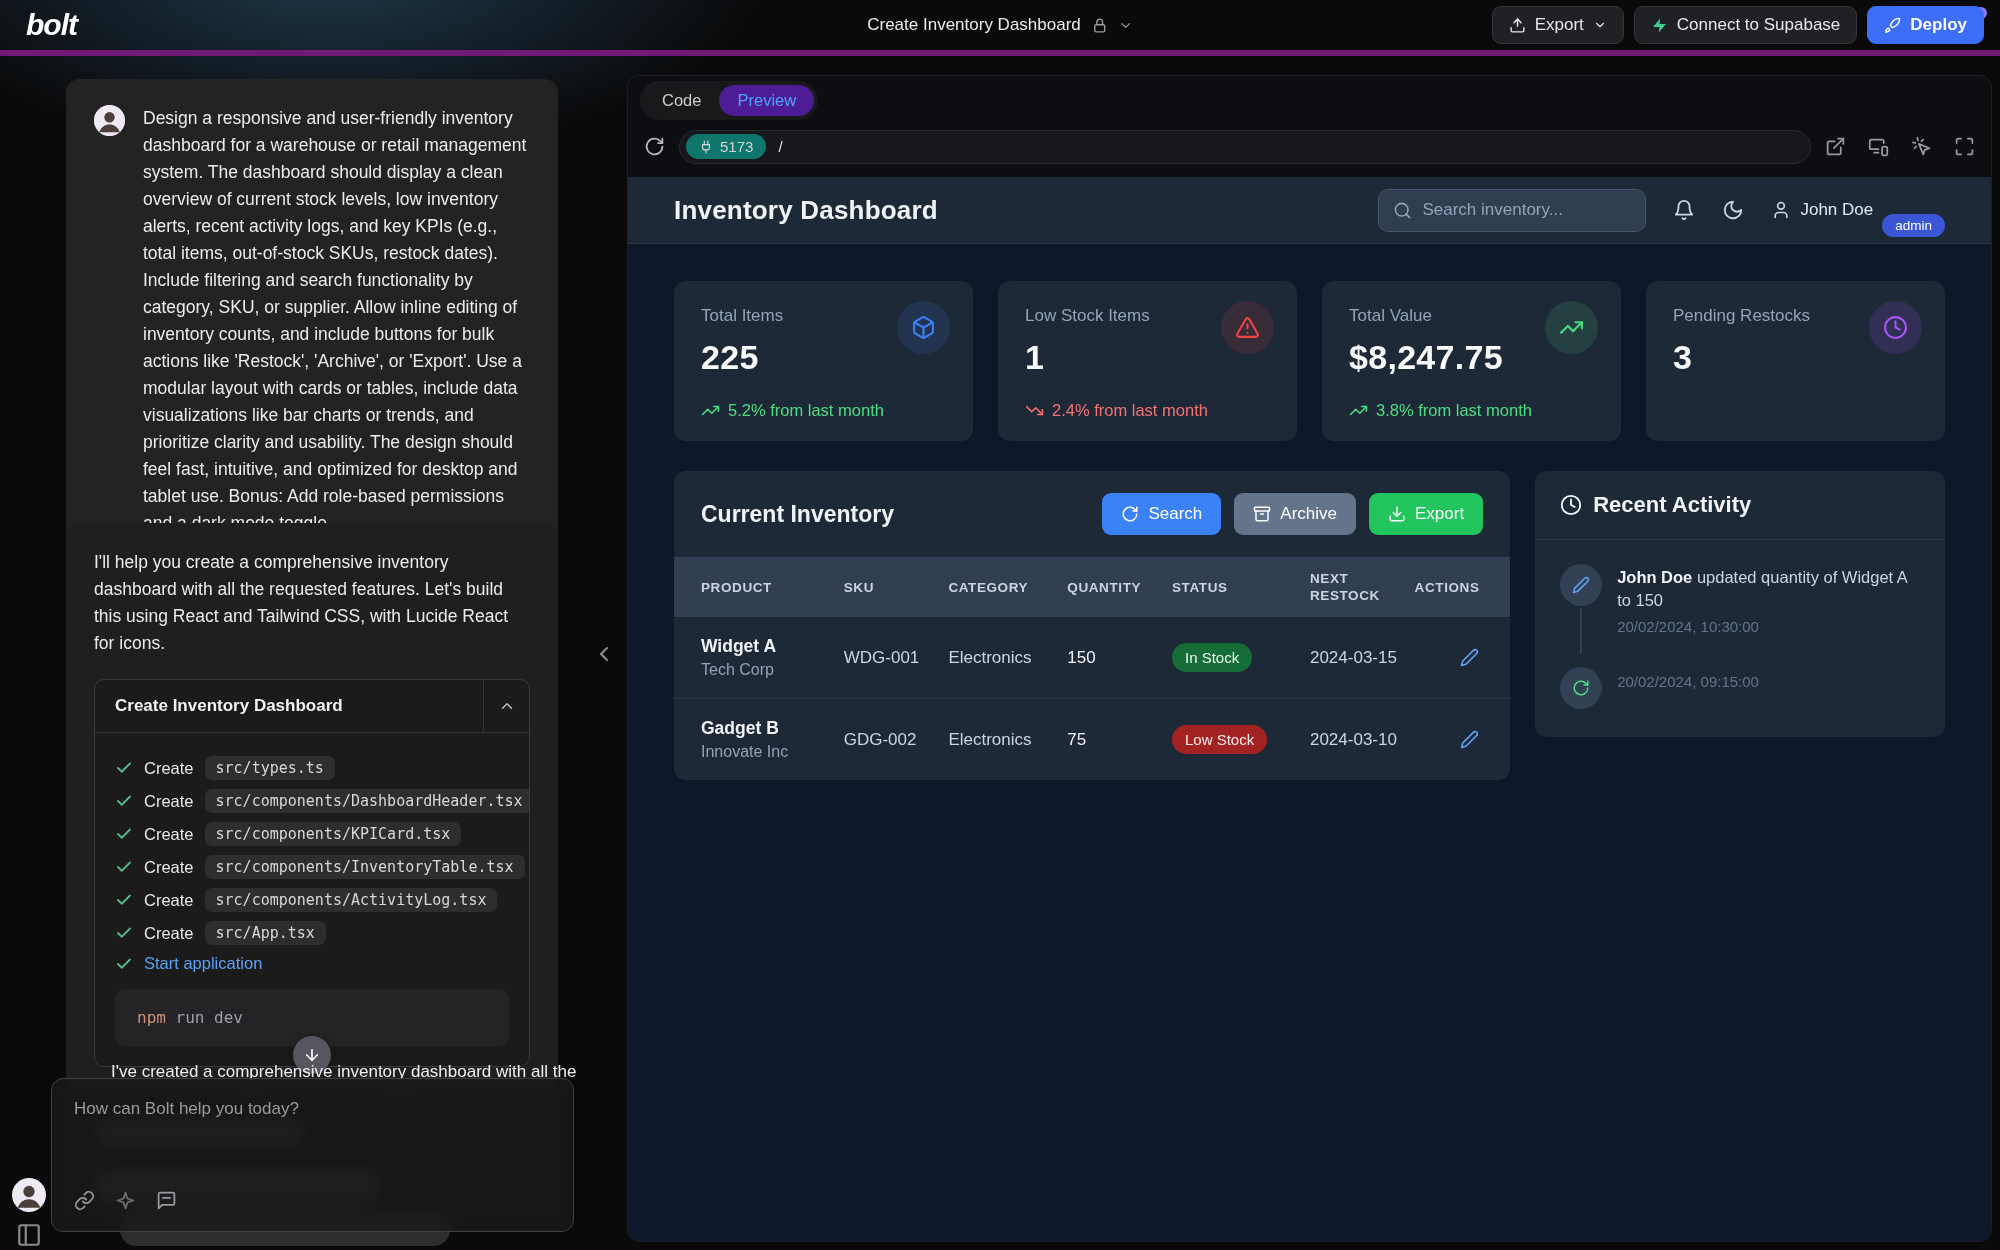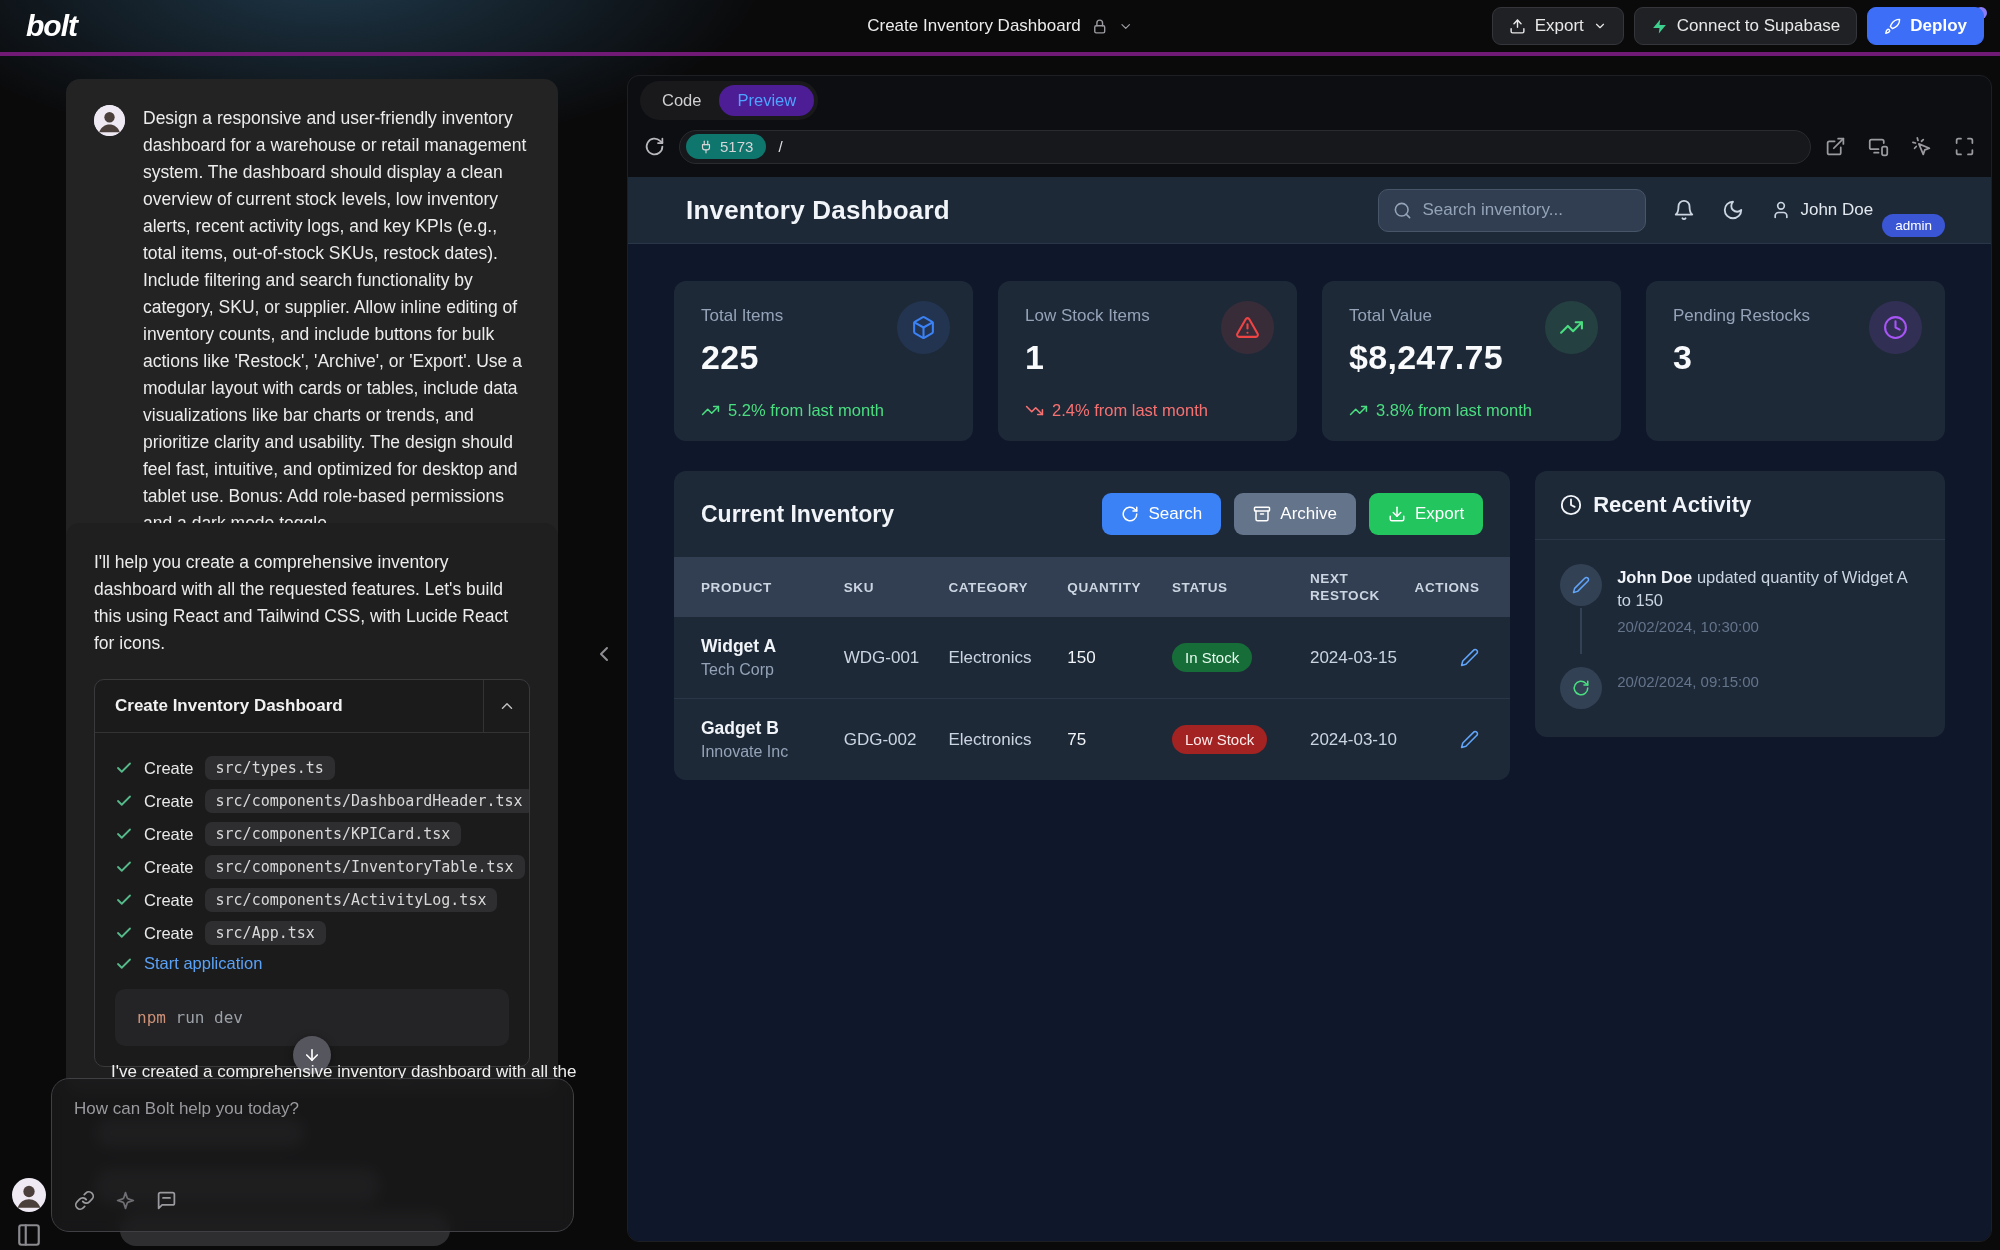--- a/index.html
+++ b/index.html
@@ -10,21 +10,21 @@
   }
   body::before {
     content:""; position:absolute; left:0; top:0; width:1100px; height:420px;
     background:radial-gradient(620px 260px at 330px -30px, rgba(56,112,150,.45), transparent 70%);
     pointer-events:none; z-index:0;
   }
   svg { display:block; }
 
   
   .topbar { position:absolute; left:0; top:0; width:2000px; height:56px; display:flex; align-items:center;
-    padding:0 16px; border-bottom:4px solid #701a75; z-index:5; }
+    padding:0 16px; border-bottom:6px solid #701a75; z-index:5; }
   .logo { font-size:30px; font-weight:800; font-style:italic; letter-spacing:-1px; color:#fff; padding-left:10px; }
   .proj-title { position:absolute; left:50%; top:50%; transform:translate(-50%,-50%); display:flex; align-items:center; gap:10px; }
   .proj-title .t { font-size:17px; color:#ececec; }
   .proj-title .ic { color:#9a9aa0; }
   .top-actions { margin-left:auto; display:flex; align-items:center; gap:10px; }
   .tbtn { display:flex; align-items:center; gap:9px; height:38px; padding:0 16px; border-radius:9px;
     background:#202125; border:1px solid #35363b; color:#e8e8e8; font-size:17px; cursor:pointer; }
   .tbtn.deploy { background:#3d6ef7; border-color:#3d6ef7; color:#fff; font-weight:600; }
   .supa-ic { color:#3ecf8e; }
   .status-dot { position:absolute; right:13px; top:7px; width:12px; height:12px; border-radius:50%; background:#8b7cf8; }
@@ -46,21 +46,21 @@
   .step .lbl { font-size:16.5px; color:#e8e8e8; }
   .step .pill { font-family:"DejaVu Sans Mono", monospace; font-size:15px; color:#d8d8d8; background:#2e2e31; padding:3px 11px; border-radius:7px; }
   .step.start .lbl { color:#5aa2f7; }
   .cmd-block { margin-top:16px; background:#242426; border-radius:10px; padding:19px 22px; font-family:"DejaVu Sans Mono", monospace; font-size:16px; }
   .cmd-block .npm { color:#ce9178; } .cmd-block .args { color:#9aa0a6; }
   .scroll-btn { position:absolute; left:293px; top:980px; width:38px; height:38px; border-radius:50%; background:#56565e;
     display:flex; align-items:center; justify-content:center; color:#fff; cursor:pointer; box-shadow:0 2px 8px rgba(0,0,0,.4); }
   .followup { position:absolute; left:111px; top:1006px; width:470px; font-size:17px; color:#f0f0f0; white-space:nowrap; overflow:hidden; }
   .blur-pill { position:absolute; background:#2e2e31; border-radius:16px; }
   .chat-input { position:absolute; left:51px; top:1022px; width:523px; height:154px; background:rgba(26,26,28,.8);
-    border:1px solid #3f3f44; border-radius:18px; padding:20px 22px; z-index:3;
+    border:1px solid #3f3f44; border-radius:12px; padding:20px 22px; z-index:3;
     -webkit-backdrop-filter:blur(7px); backdrop-filter:blur(7px); display:flex; flex-direction:column; }
   .chat-input textarea { flex:1; background:transparent; border:none; outline:none; resize:none; color:#e8e8e8;
     font-family:"Liberation Sans", sans-serif; font-size:17px; }
   .chat-input textarea::placeholder { color:#9b9b9f; }
   .input-icons { display:flex; gap:20px; color:#9b9b9f; }
   .input-icons .dim { color:#6e6e73; }
   .corner-avatar { position:absolute; left:12px; top:1122px; }
   .panel-toggle { position:absolute; left:16px; top:1166px; color:#8a8a8f; cursor:pointer; }
   .collapse-chev { position:absolute; left:592px; top:642px; color:#8e8e93; z-index:4; cursor:pointer; }
 
@@ -78,21 +78,21 @@
   .port-pill { display:flex; align-items:center; gap:7px; background:#0f766e; border-radius:999px; padding:4px 13px;
     color:#d5d5d8; font-size:15px; }
   .url-path { color:#e3e3e6; font-size:15px; }
   .chrome-icons { display:flex; gap:22px; color:#9b9b9f; }
   .chrome-icons span { cursor:pointer; }
 
   
   .app { flex:1; background:#0f172a; display:flex; flex-direction:column; overflow:hidden; }
   .app-header { height:67px; background:#1e2937; border-bottom:1px solid rgba(51,65,85,.55);
     display:flex; align-items:center; padding:0 46px; flex:0 0 67px; }
-  .app-title { font-size:26px; font-weight:700; color:#f1f5f9; letter-spacing:.2px;margin-left:12px; }
+  .app-title { font-size:26px; font-weight:700; color:#f1f5f9; letter-spacing:.2px; }
   .app-header-right { margin-left:auto; display:flex; align-items:center; gap:27px; }
   .search-box { width:268px; height:43px; background:#33415266; background-color:#313e51; border:1px solid #475569;
     border-radius:10px; display:flex; align-items:center; gap:10px; padding:0 14px; color:#94a3b8; }
   .search-box input { flex:1; background:transparent; border:none; outline:none; color:#e2e8f0; font-size:17px;
     font-family:"Liberation Sans", sans-serif; }
   .search-box input::placeholder { color:#94a3b8; }
   .hicon { color:#cbd5e1; cursor:pointer; }
   .user-chip { display:flex; align-items:center; gap:9px; color:#cbd5e1; cursor:pointer; }
   .user-chip .nm { font-size:17px; color:#e2e8f0; }
   .role-badge { background:#3b56d4; color:#fff; font-size:13.5px; padding:4px 13px; border-radius:999px;margin-top:30px; }

